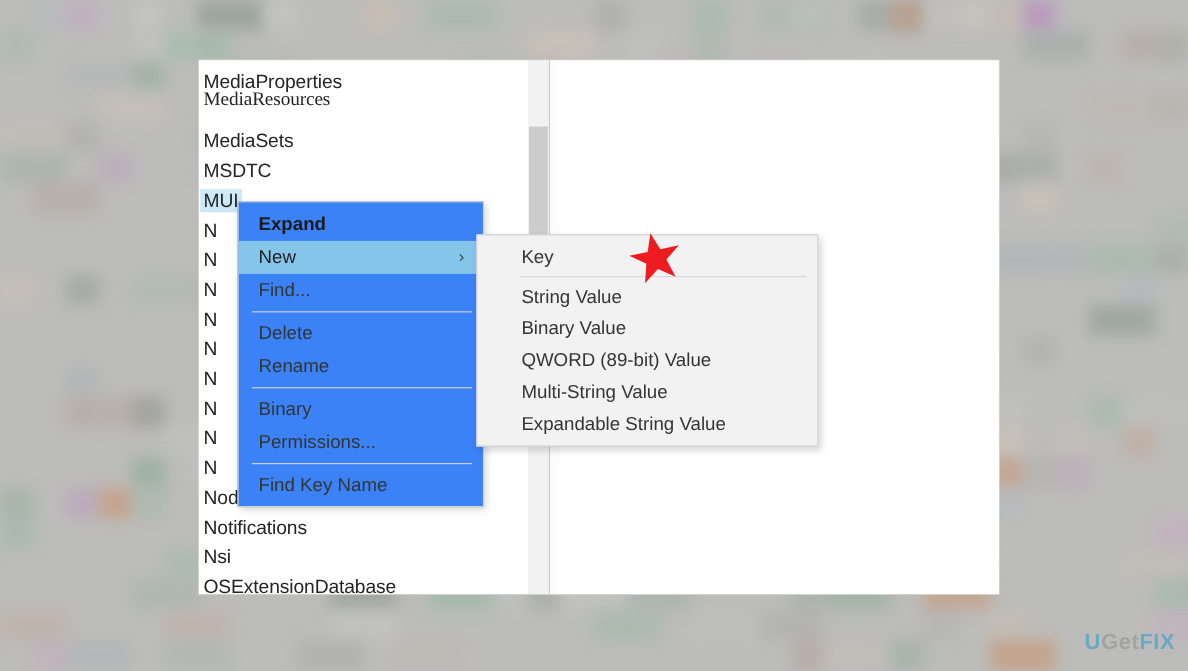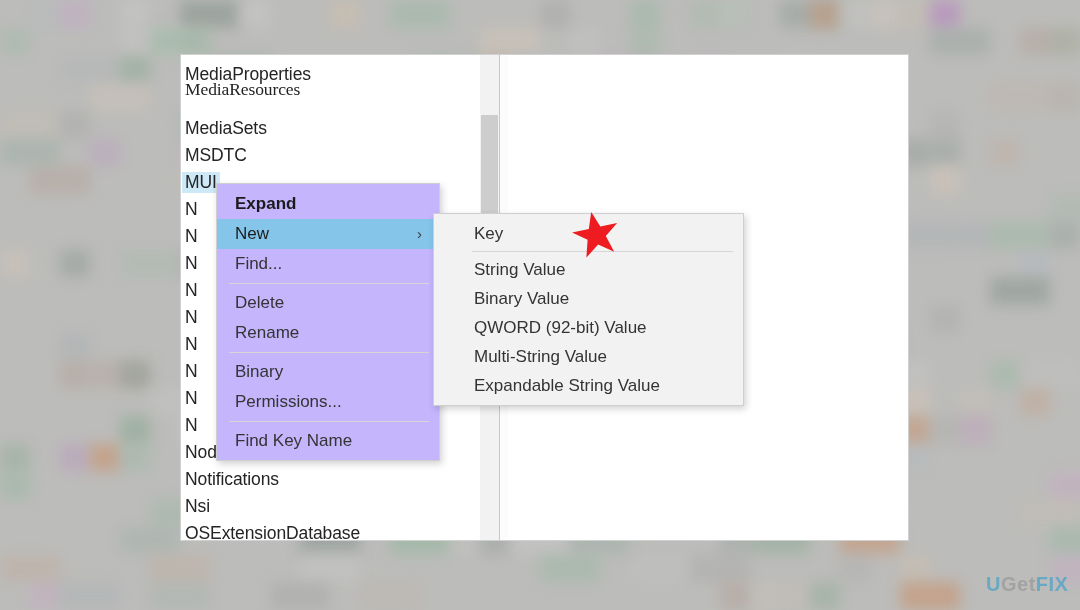--- a/index.html
+++ b/index.html
@@ -107,21 +107,21 @@
     height: 485px;
     background: #ffffff;
   }
 
   
   #context-menu {
     position: absolute;
     left: 216px;
     top: 183px;
     width: 224px;
-    background: #c4b5fd;
+    background: #3b82f6;
     border: 1px solid #cfcfcf;
     box-shadow: 2px 3px 7px rgba(0,0,0,0.18);
     padding: 5px 0 4px 0;
     box-sizing: border-box;
   }
   .menu-item {
     height: 30px;
     line-height: 30px;
     padding-left: 18px;
     font-size: 17px;
@@ -467,21 +467,21 @@
       <div class="menu-item"><span>Permissions...</span></div>
       <div class="menu-sep"></div>
       <div class="menu-item"><span>Find Key Name</span></div>
     </div>
 
   <div id="submenu">
       <div class="menu-item">Key</div>
       <div class="menu-sep"></div>
       <div class="menu-item">String Value</div>
       <div class="menu-item">Binary Value</div>
-      <div class="menu-item">QWORD (92-bit) Value</div>
+      <div class="menu-item">QWORD (89-bit) Value</div>
       <div class="menu-item">Multi-String Value</div>
       <div class="menu-item">Expandable String Value</div>
     </div>
 
   <svg id="star-marker" viewBox="0 0 100 100">
     <polygon id="star-poly" points="50,3 62,36 97,36 69,57 79,92 50,71 21,92 31,57 3,36 38,36" transform="rotate(-12 50 50)" fill="#ee1c20"></polygon>
   </svg>
 
   <div id="watermark">
     <span class="wm-blue">U</span><span class="wm-mid">Get</span><span class="wm-blue">FIX</span>

